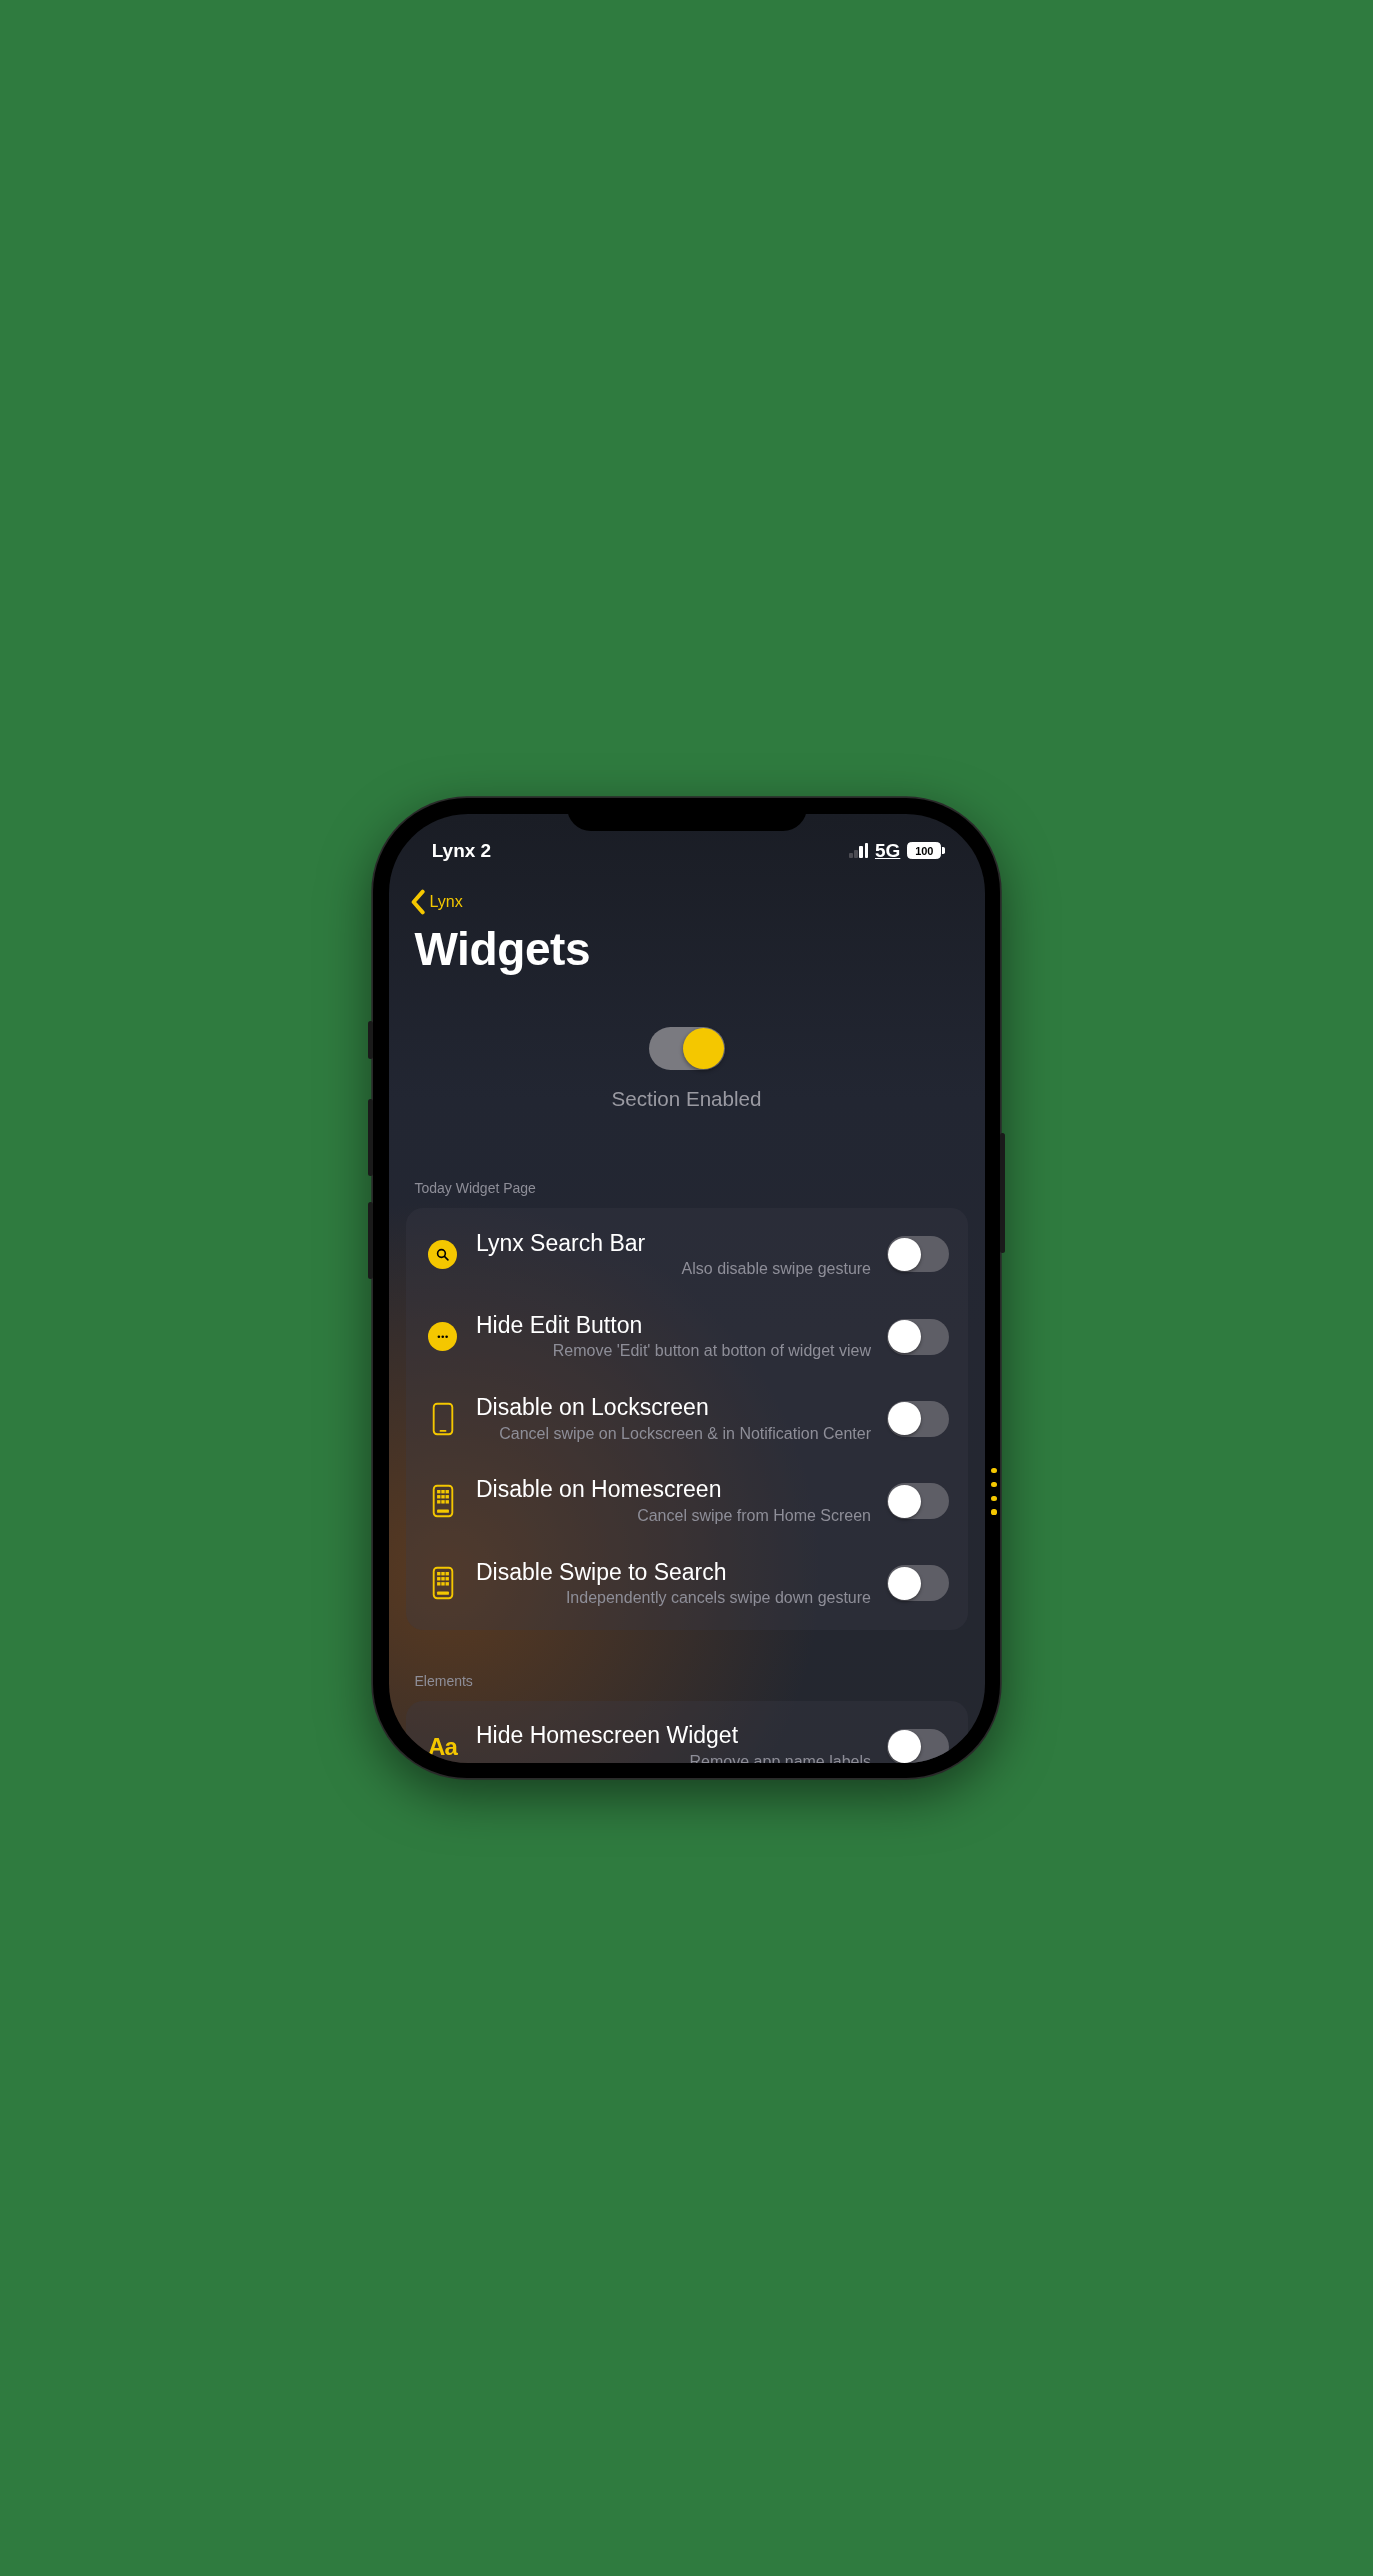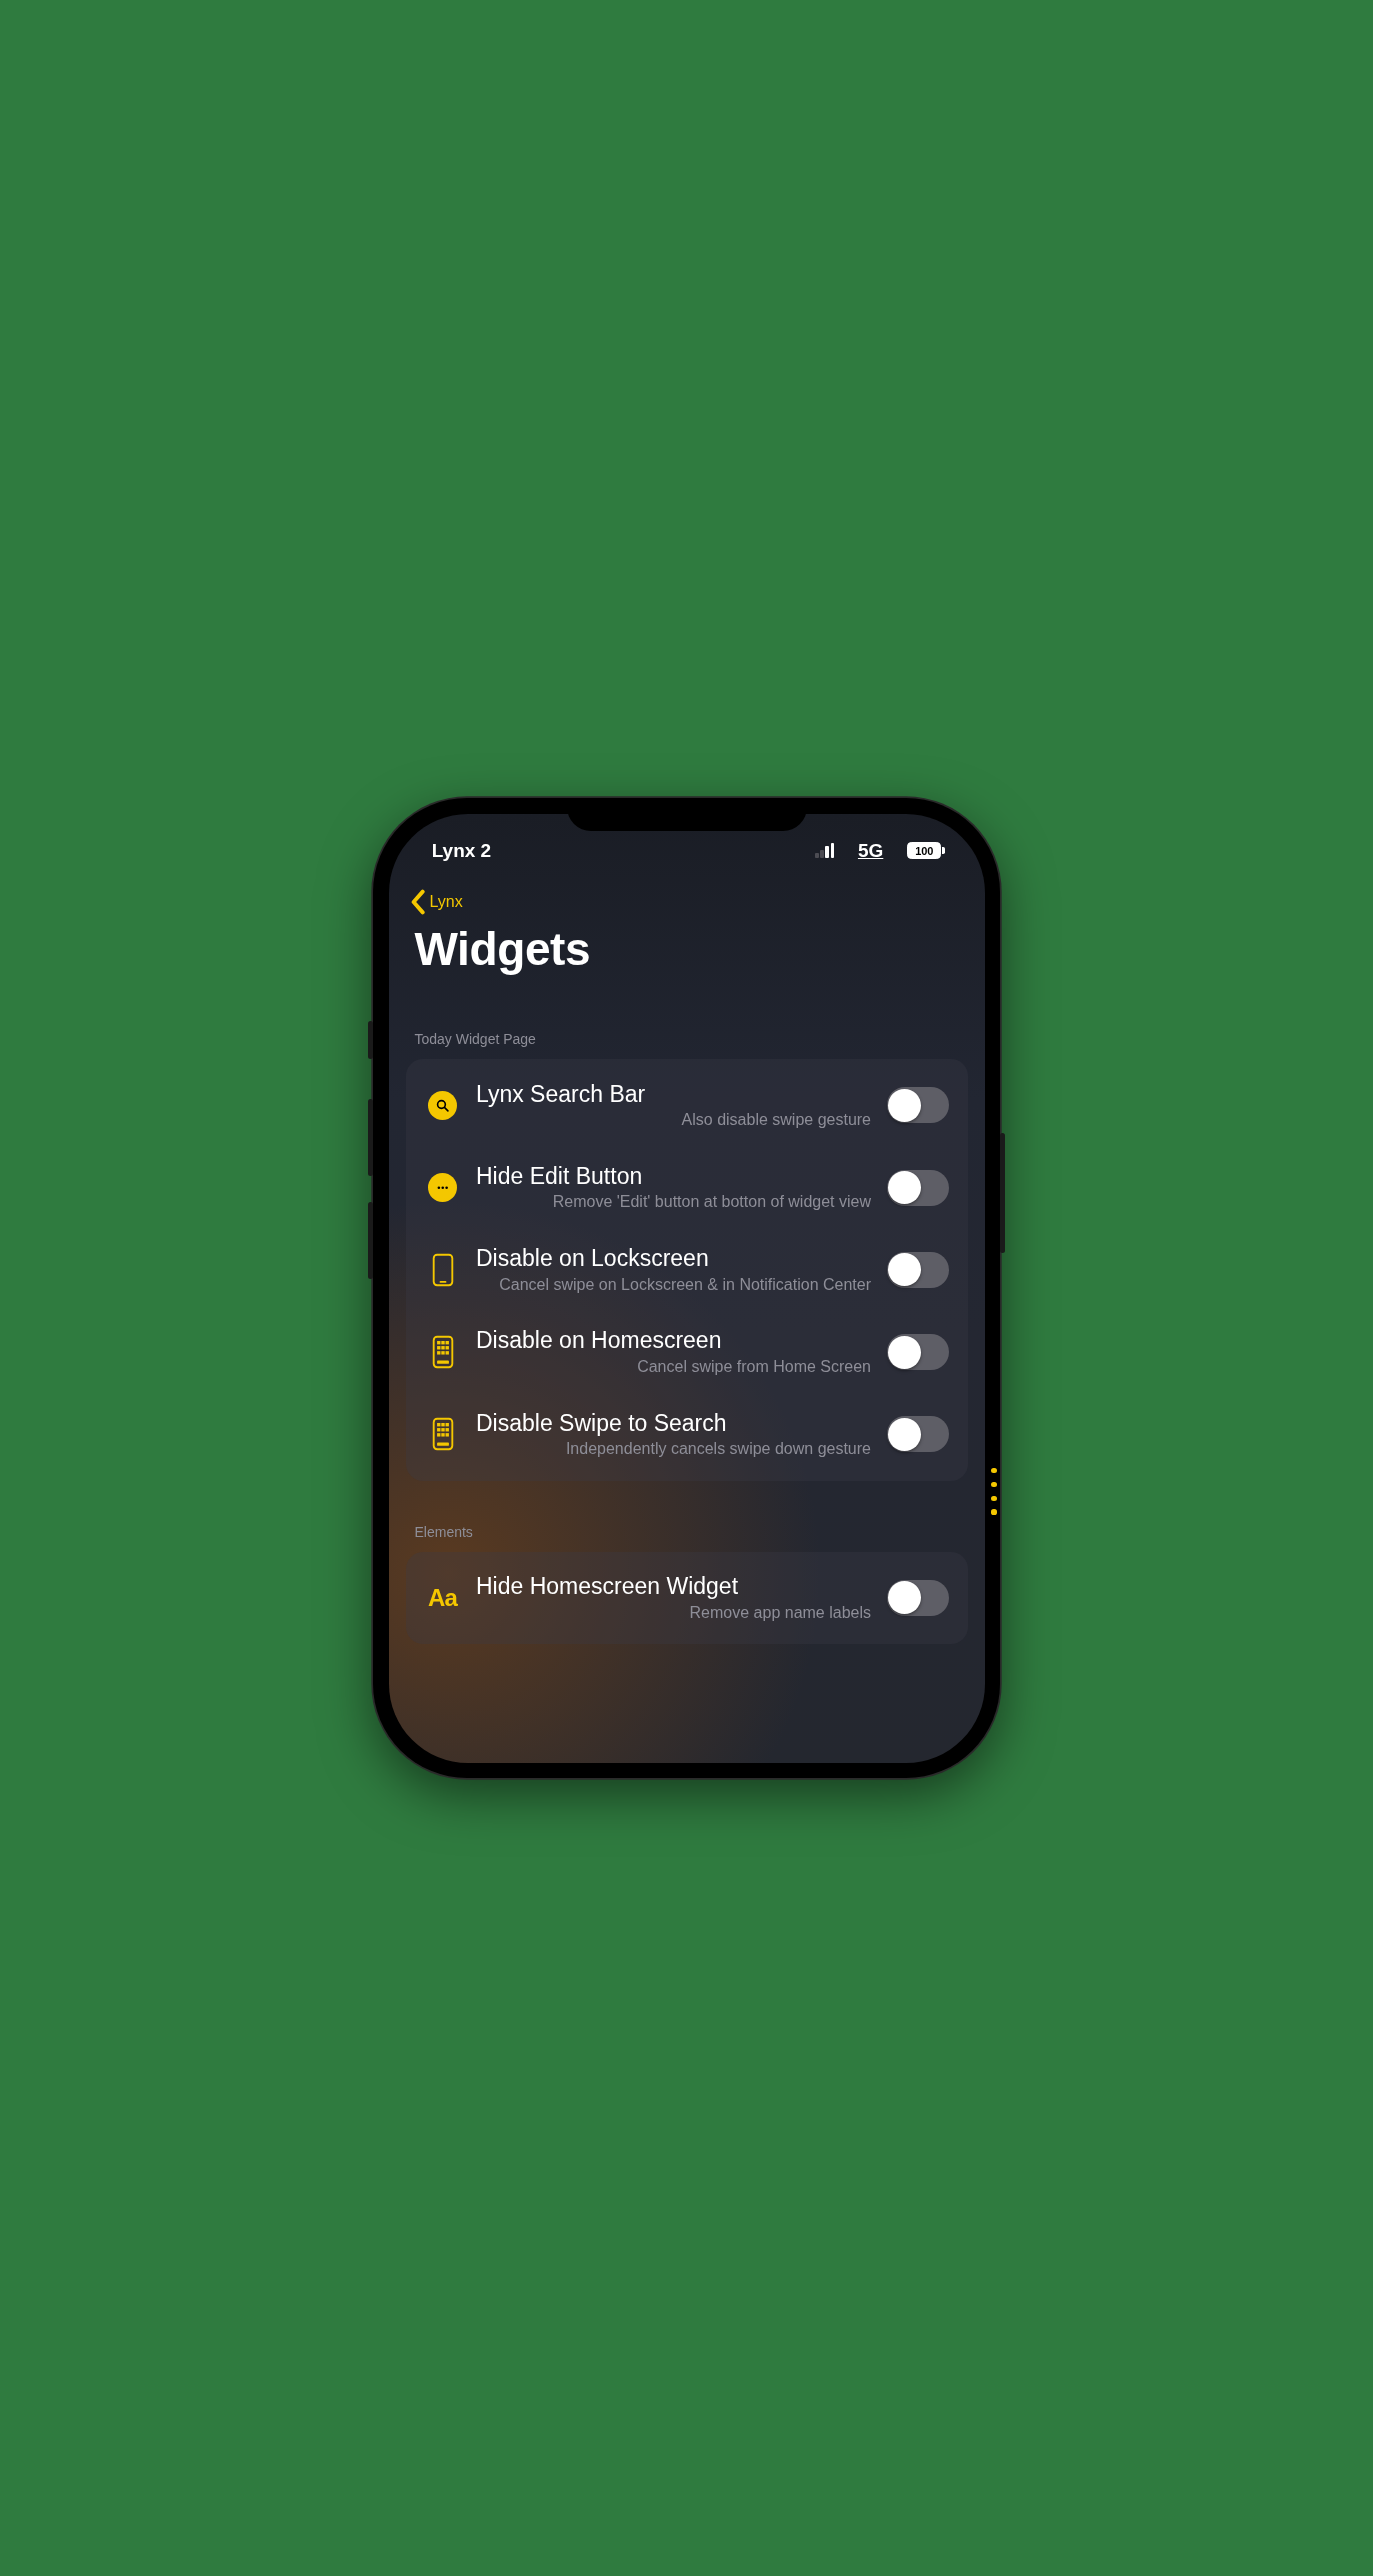--- a/index.html
+++ b/index.html
@@ -56,21 +56,21 @@
   .status-bar {
     display: flex;
     justify-content: space-between;
     align-items: center;
     padding: 19px 38px 0 38px;
     height: 55px;
     font-size: 19px;
     font-weight: 600;
   }
   .status-left { padding-left: 5.2px; }
-  .status-right { display: flex; align-items: center; gap: 24px; padding-right: 5.2px; text-decoration: underline; }
+  .status-right { display: flex; align-items: center; gap: 7px; padding-right: 5.2px; text-decoration: underline; }
   .signal-bars { display: flex; align-items: flex-end; gap: 1.7px; }
   .signal-bars span { width: 3.4px; background: #4c4c53; border-radius: 0.9px; }
   .signal-bars span:nth-child(1){height:5.2px}
   .signal-bars span:nth-child(2){height:8.6px}
   .signal-bars span:nth-child(3){height:12px; background:#fff}
   .signal-bars span:nth-child(4){height:15.5px; background:#fff}
   .battery {
     width: 34px; height: 17px;
     border: 1.7px solid #fff;
     border-radius: 4.3px;
@@ -224,20 +224,26 @@
 
     <div class="nav-back">
       <svg viewBox="0 0 12 20" fill="none">
         <path d="M10 2 L3 10 L10 18" stroke="#f4c700" stroke-width="3" stroke-linecap="round" stroke-linejoin="round"></path>
       </svg>
       <span>Lynx</span>
     </div>
 
     <div class="page-title">Widgets</div>
 
+    <div class="hero-toggle">
+      <div class="big-switch">
+        <div class="knob"></div>
+      </div>
+      <div class="hero-label">Section Enabled</div>
+    </div>
 
     <div class="group-header">Today Widget Page</div>
     <div class="group">
 
       <div class="row">
         <div class="row-icon">
           <div class="icon-circle">
             <svg width="15.5" height="15.5" viewBox="0 0 24 24" fill="none">
                 <circle cx="10" cy="10" r="6" stroke="#000" stroke-width="2.5"></circle>
                 <line x1="15" y1="15" x2="20" y2="20" stroke="#000" stroke-width="2.5" stroke-linecap="round"></line>

